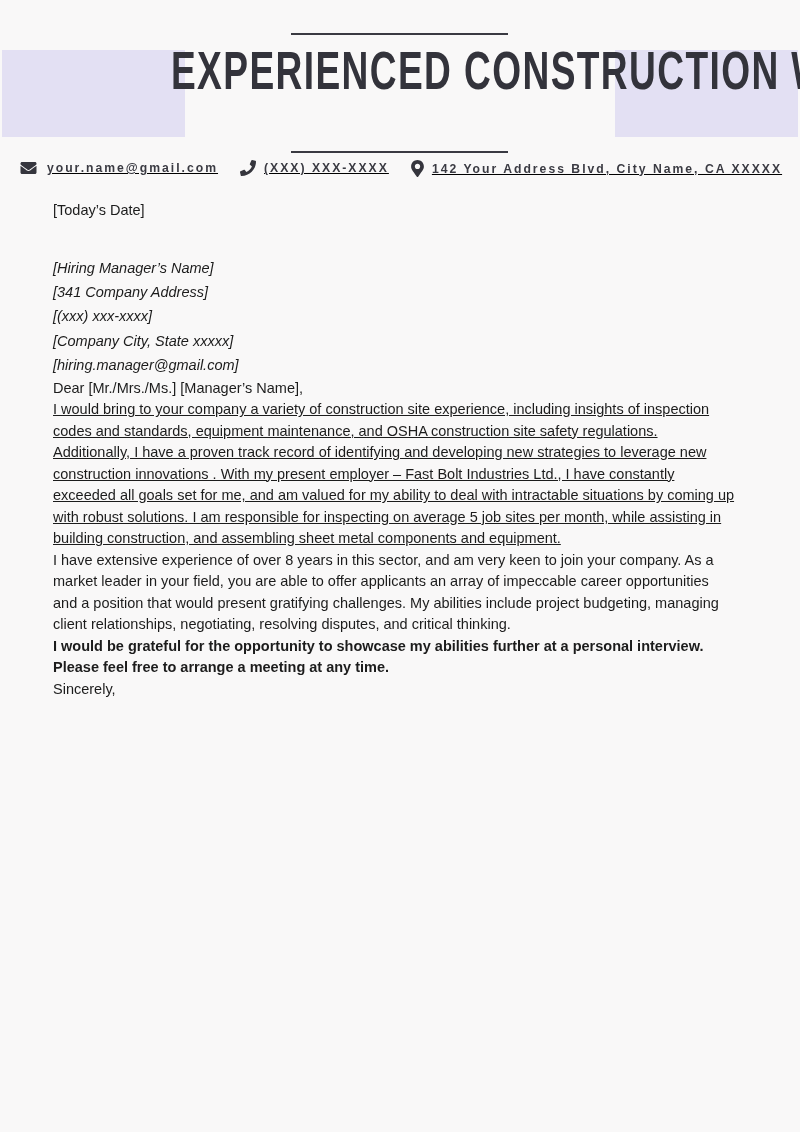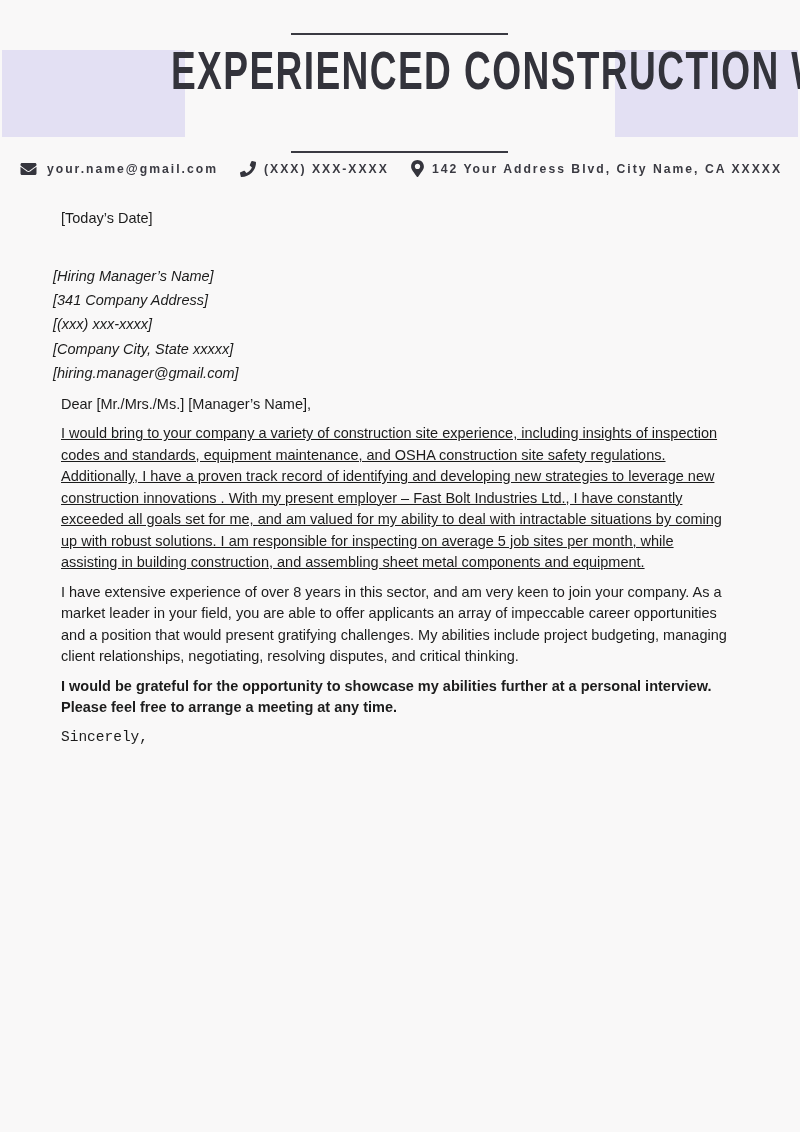--- a/index.html
+++ b/index.html
@@ -51,22 +51,23 @@
     color: #33333b;
   }
 
   .contact {
     position: absolute;
     top: 160px;
     left: 0;
     width: 100%;
     display: flex;
     justify-content: center;
-    align-items: center;
+    align-items: flex-start;
     gap: 22px;
+    text-decoration: underline;
   }
   .citem { display: flex; align-items: center; gap: 8px; }
   .citem svg { display: block; fill: #35353d; }
   .ctext {
     font-size: 12.2px;
     font-weight: 700;
     letter-spacing: 2px;
     color: #3a3a42;
     white-space: nowrap;
   }
@@ -76,29 +77,29 @@
     position: absolute;
     top: 200px;
     left: 0;
     width: 100%;
     box-sizing: border-box;
     padding: 0 63px 0 53px;
     color: #1c1c1c;
     font-size: 14.5px;
     line-height: 21.5px;
   }
-  .letter p { margin: 8px; }
+  .letter p { margin: 0; }
   .date      { margin-top: 34px; }
   .recipient { margin-top: 34px; line-height: 24.4px; font-style: italic; }
   .greeting  { margin-top: 23px; }
   .para-1    { margin-top: 9px;  }
   .para-2    { margin-top: 33px; text-decoration: underline; }
   .para-3    { margin-top: 27px; }
   .para-4    { margin-top: 29px; font-weight: bold; }
-  .closing   { margin-top: 50px; font-family: Liberation Mono, monospace; }
+  .closing   { margin-top: 50px; }
   .signature { margin-top: 30px; }
 </style>
 </head>
 <body>
 
 <div class="page">
 
   <div class="header">
     <div class="rule rule-top"></div>
     <div class="lav lav-left"></div>

